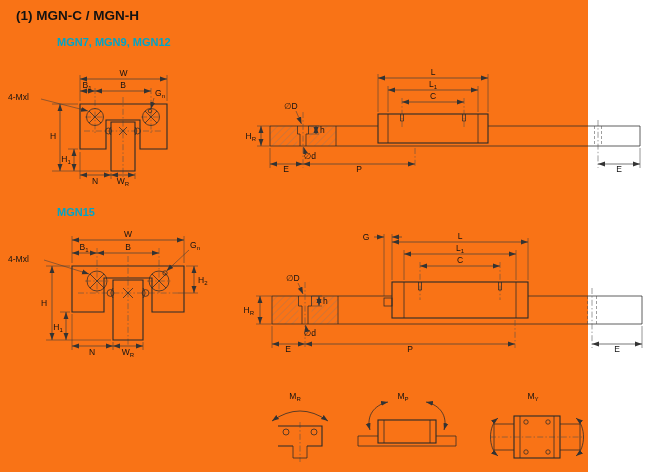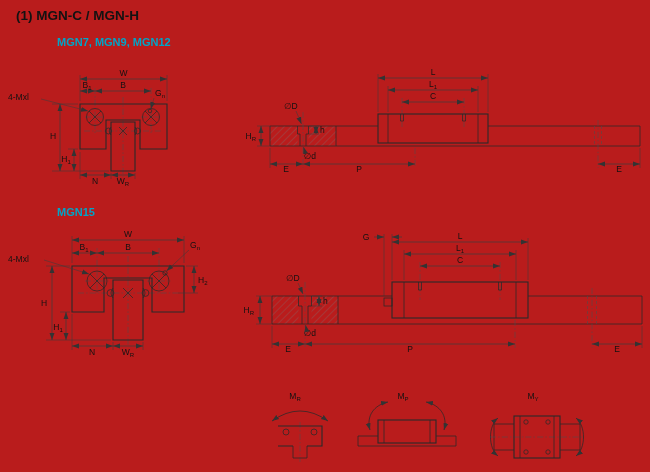--- a/index.html
+++ b/index.html
@@ -1,16 +1,16 @@
 <!DOCTYPE html>
 <html><head>
 <meta charset="utf-8">
 <style>
   html,body{margin:0;padding:0;background:#ffffff;}
-  .stage{position:relative;width:650px;height:472px;background:#b91c1c;
+  .stage{position:relative;width:588px;height:472px;background:#f97316;
          font-family:"Liberation Sans","DejaVu Sans",sans-serif;}
   svg{display:block}
   .outline{fill:none;stroke:#2a2a2a;stroke-width:1.1;stroke-linejoin:miter}
   .thin{fill:none;stroke:#2a2a2a;stroke-width:0.75}
   .dim{fill:none;stroke:#3c3c3c;stroke-width:0.7}
   .ext{fill:none;stroke:#3c3c3c;stroke-width:0.55}
   .cl{fill:none;stroke:#4d4d4d;stroke-width:0.55;stroke-dasharray:6 2.2 1.4 2.2}
   .hid{fill:none;stroke:#4d4d4d;stroke-width:0.55;stroke-dasharray:3 2}
   text{fill:#121212}
   .dim-label{font-size:8.5px}

